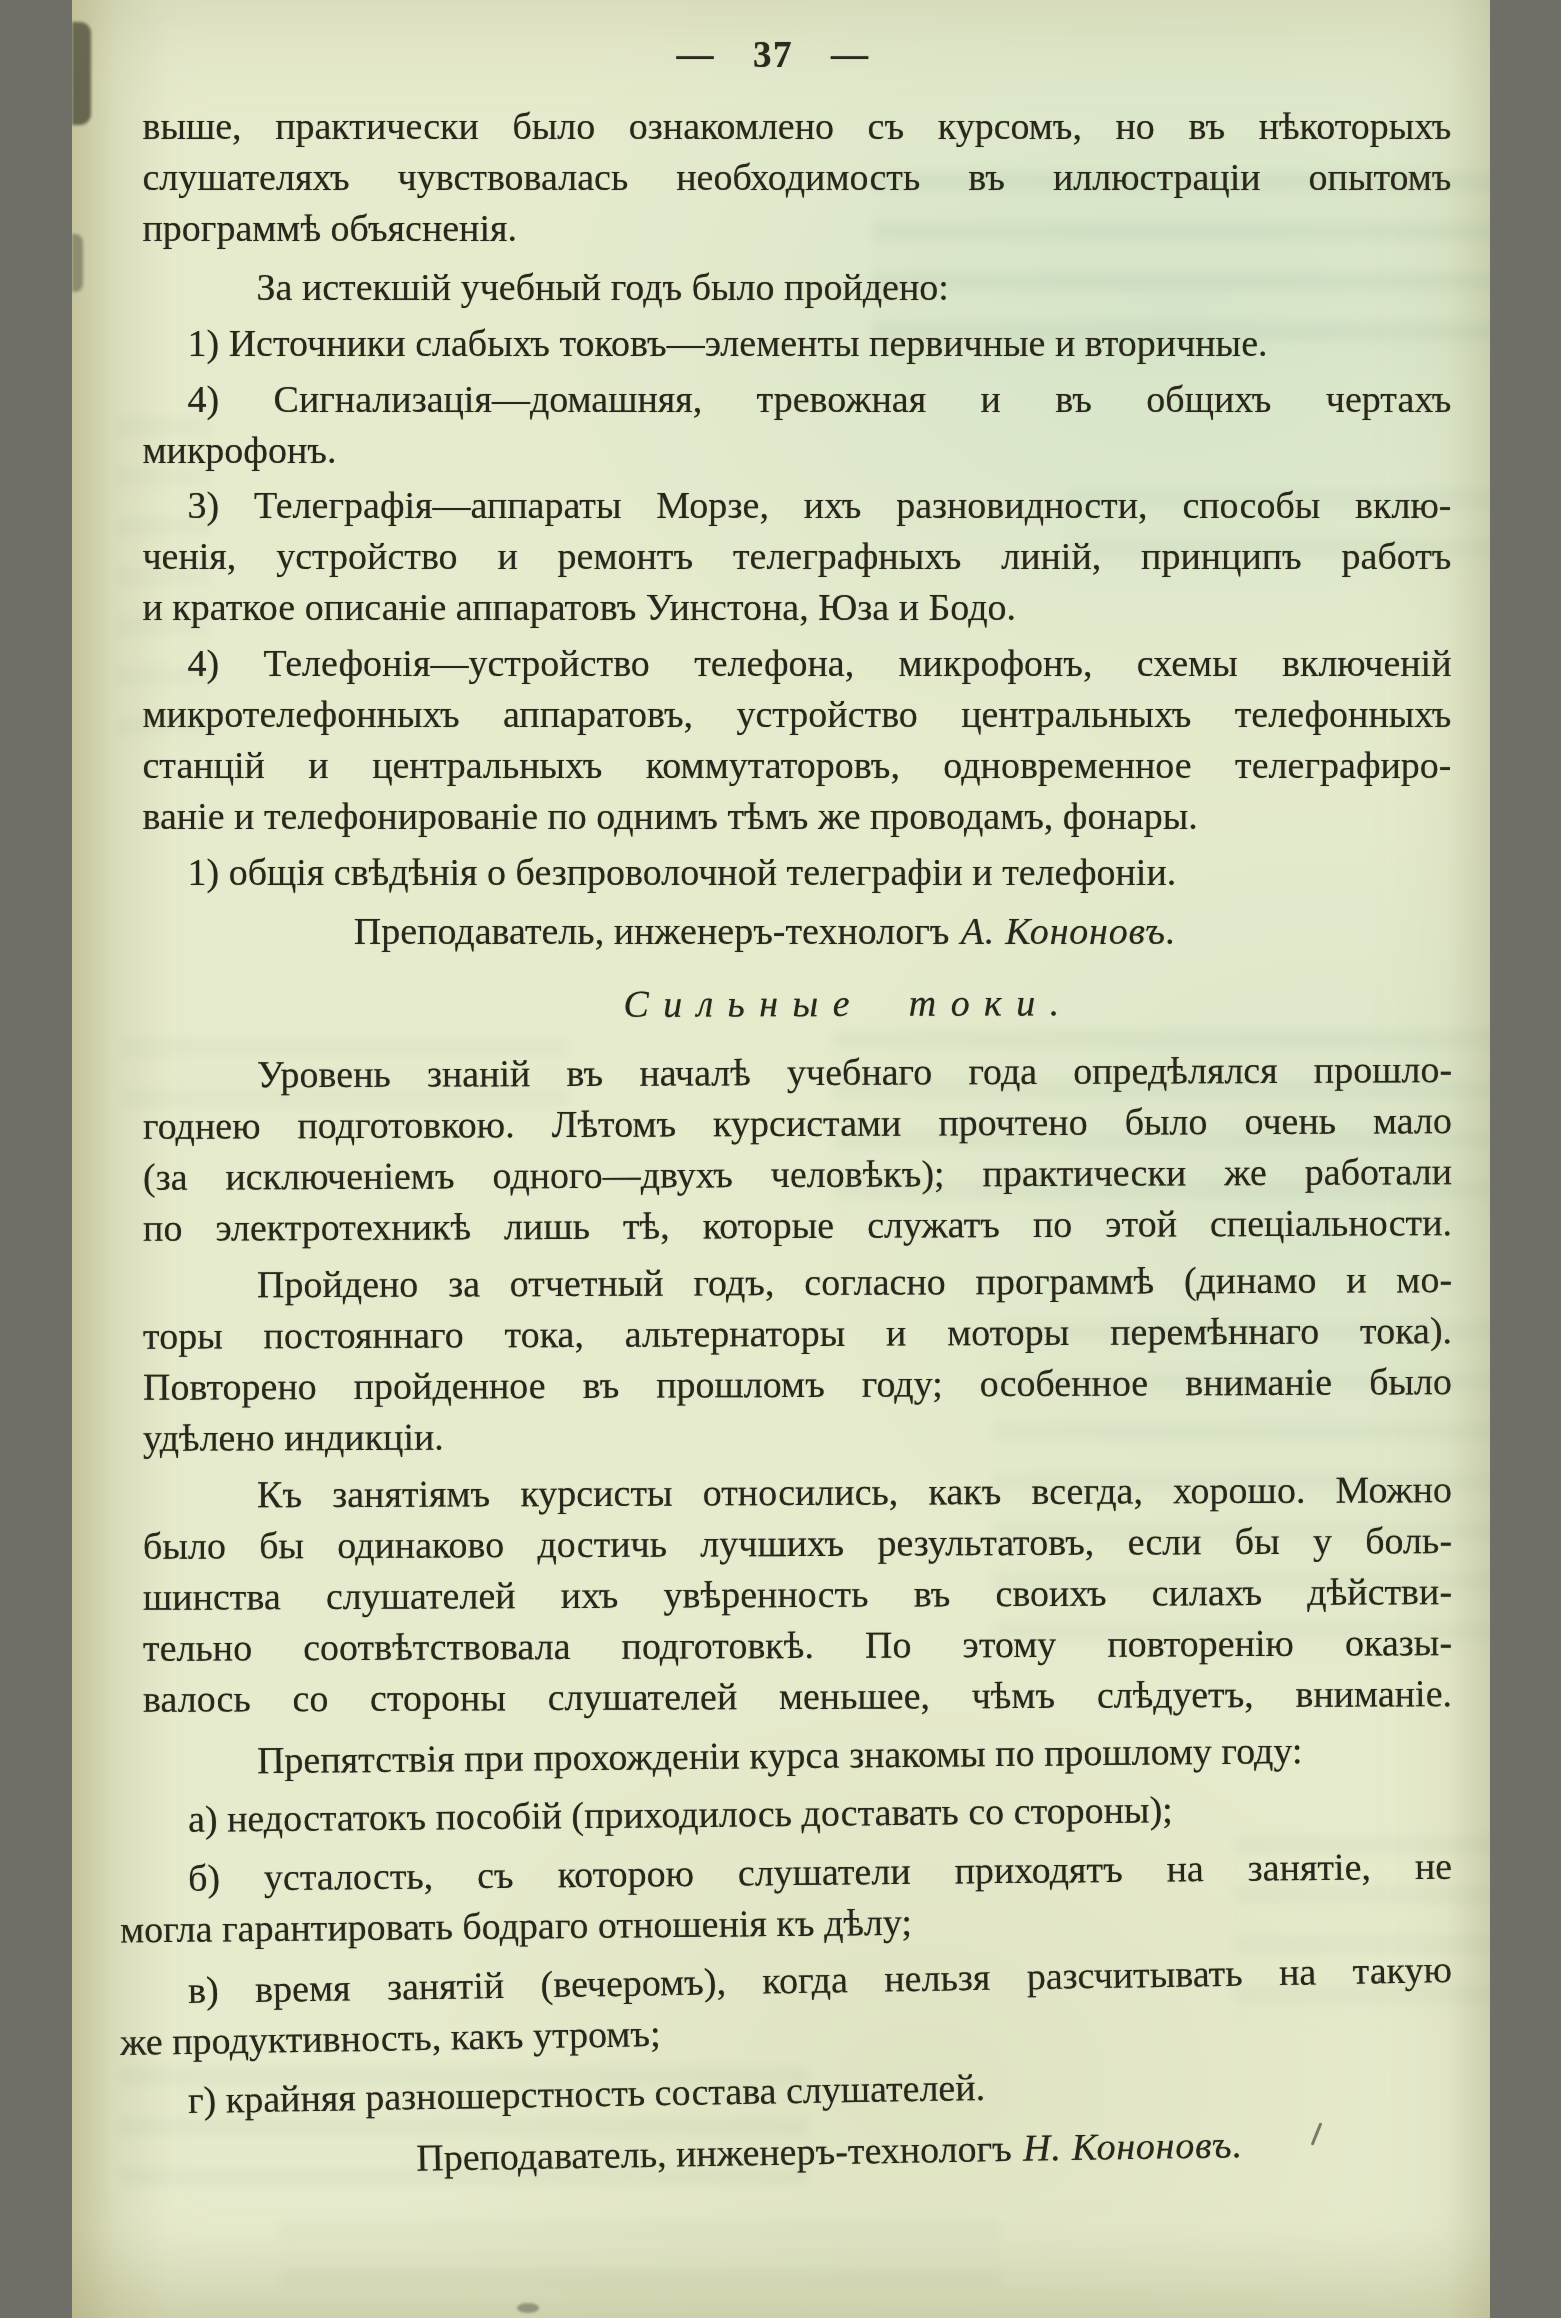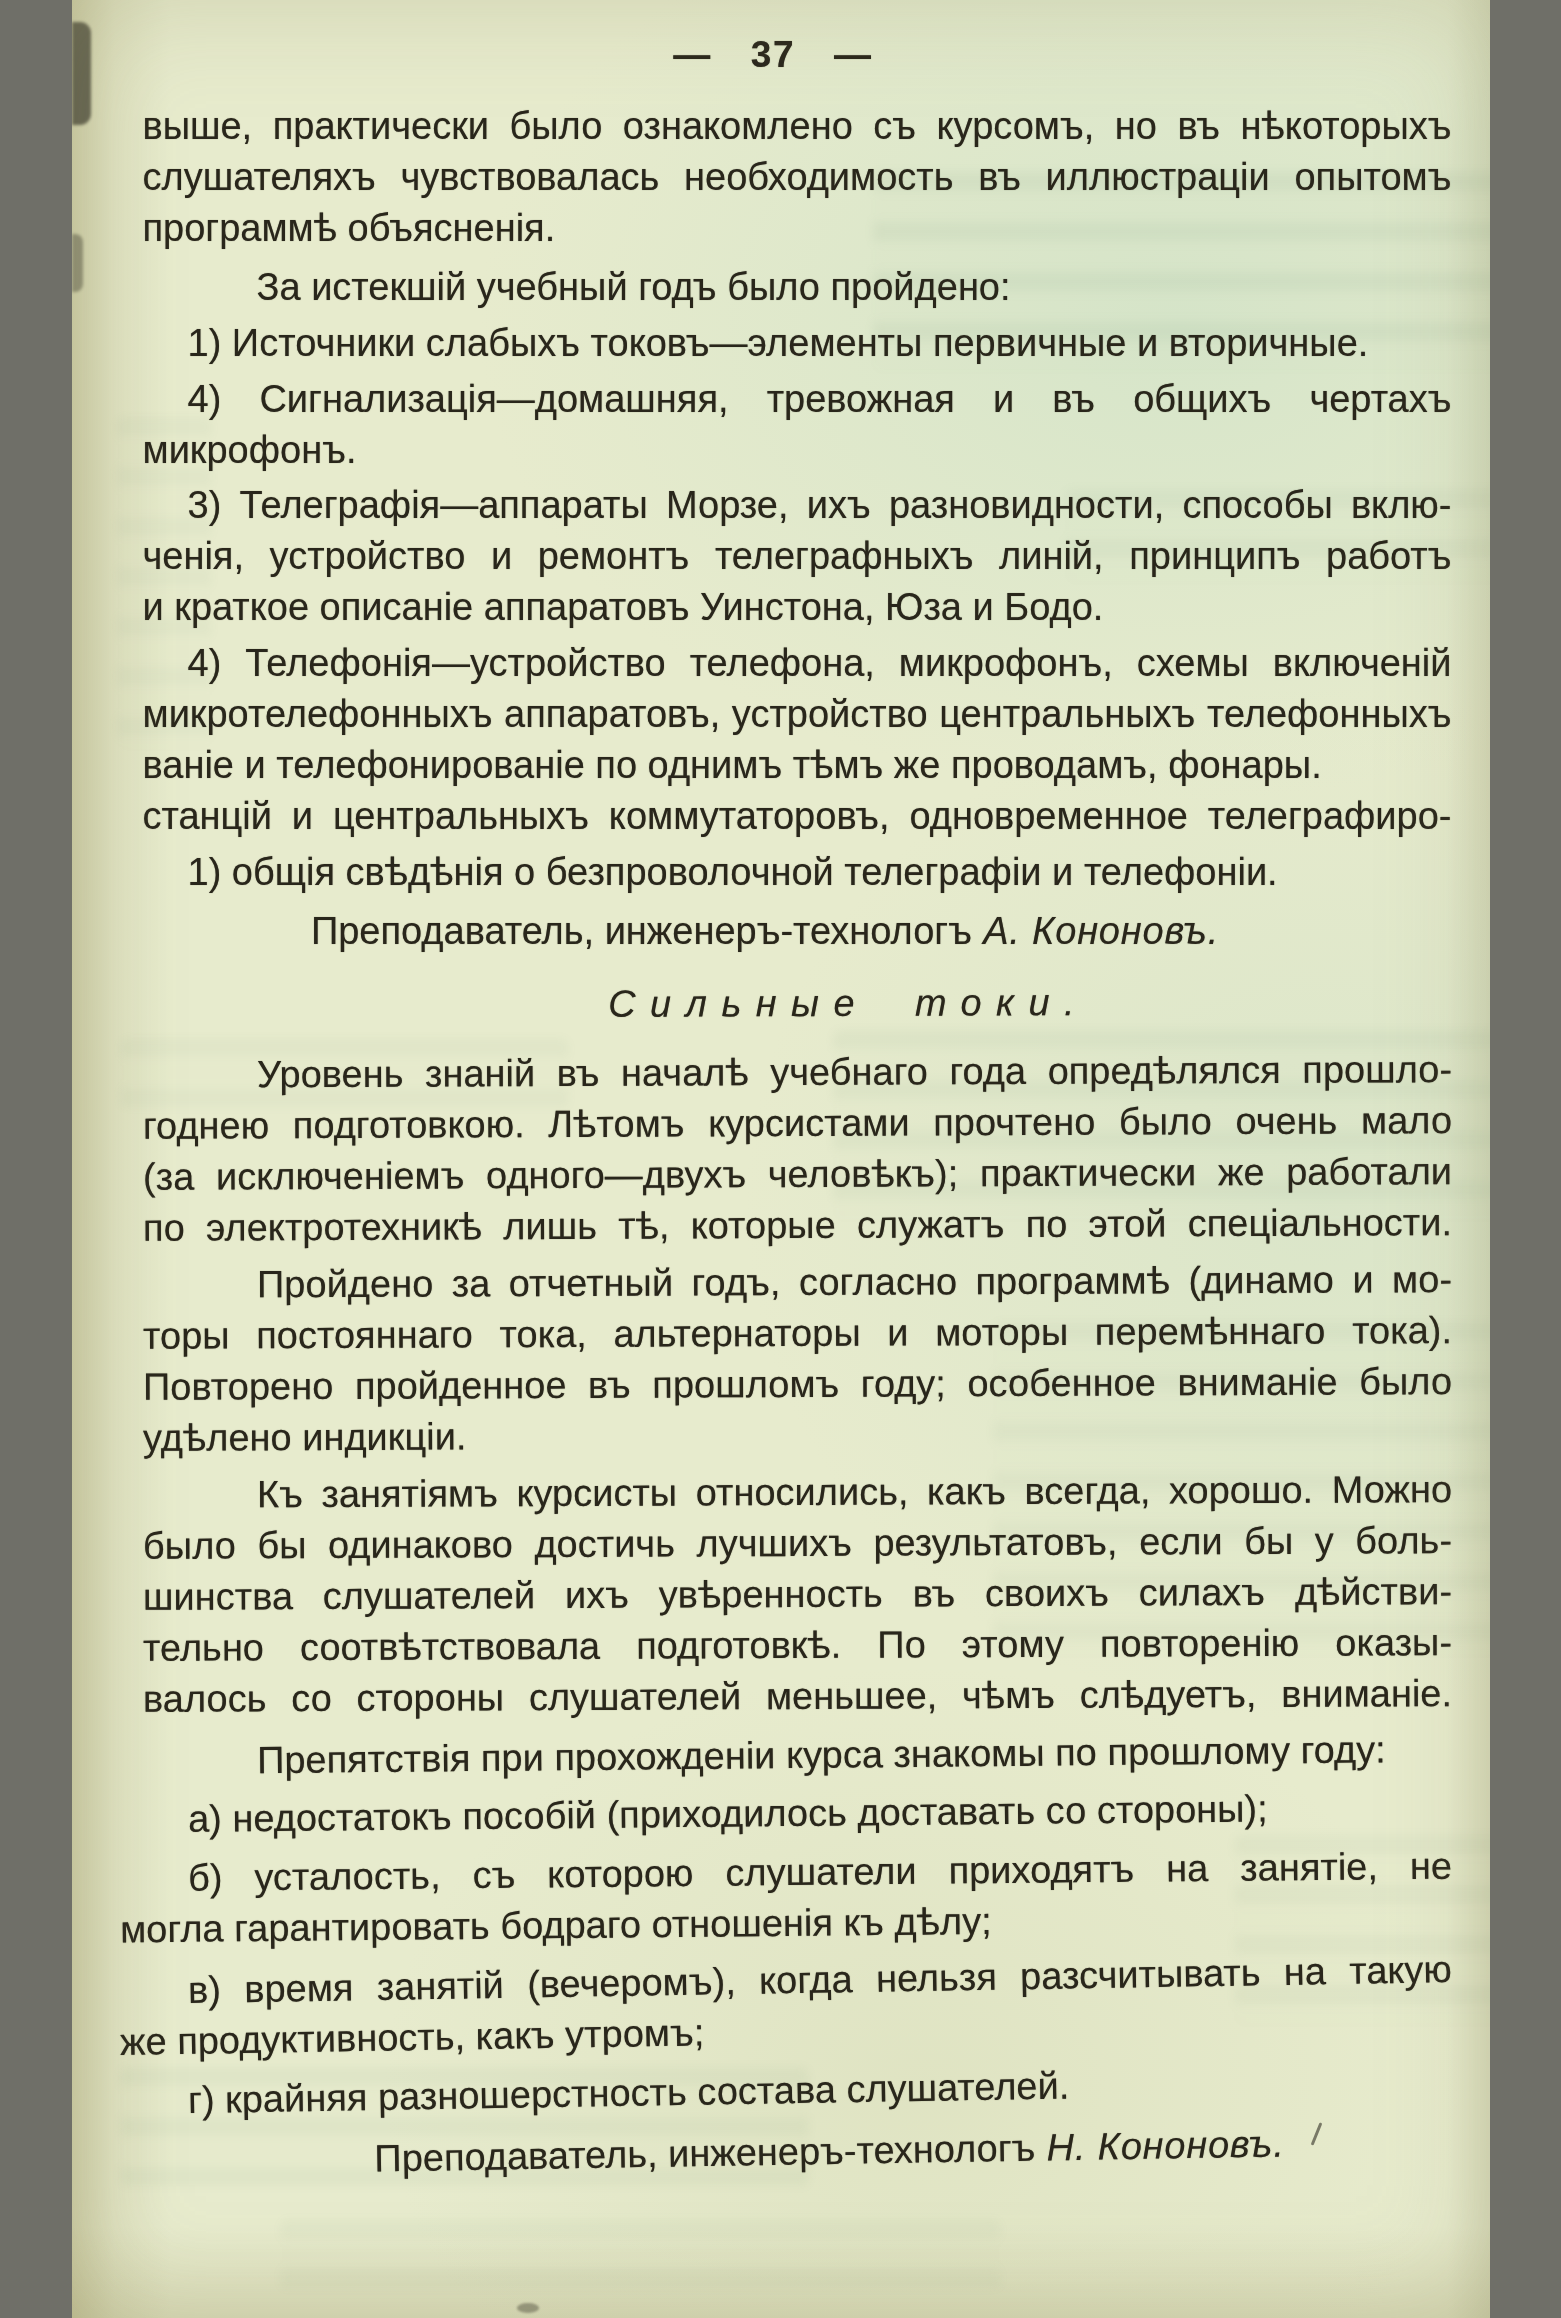--- a/index.html
+++ b/index.html
@@ -1,21 +1,21 @@
 <!DOCTYPE html>
 <html style="font-size:13px"><head>
 <meta charset="utf-8">
 <style>
   html,body{margin:0;padding:0;background:#6f6f68;}
   .page{
     position:relative;
     width:1418px;height:2319px;
     margin:0 auto;
     overflow:hidden;
-    font-family:Liberation Sans, sans-serif;
+    font-family:Liberation Serif, serif;
     color:#29261b;
     background:
       radial-gradient(1001px 681px at 78% 14%, rgba(200,224,198,0.55), transparent 70%),
       radial-gradient(801px 721px at 88% 52%, rgba(198,220,194,0.38), transparent 72%),
       radial-gradient(721px 561px at 60% 90%, rgba(205,210,170,0.30), transparent 75%),
       linear-gradient(90deg, rgba(150,142,84,0.30) 0, rgba(150,142,84,0.10) 3%, rgba(150,142,84,0) 7%),
       linear-gradient(270deg, rgba(150,150,108,0.18) 0, rgba(150,150,108,0) 3%),
       linear-gradient(0deg, rgba(165,160,106,0.20) 0, rgba(165,160,106,0) 4%),
       #e7ebcd;
   }
@@ -92,22 +92,22 @@
     <div class="ln l">программѣ объясненія.</div>
     <div class="ln l ip m10">За истекшій учебный годъ было пройдено:</div>
     <div class="ln l il m6">1) Источники слабыхъ токовъ—элементы первичные и вторичные.</div>
     <div class="ln j il m6">4) Сигнализація—домашняя, тревожная и въ общихъ чертахъ</div>
     <div class="ln l">микрофонъ.</div>
     <div class="ln j il m6">3) Телеграфія—аппараты Морзе, ихъ разновидности, способы вклю-</div>
     <div class="ln j">ченія, устройство и ремонтъ телеграфныхъ линій, принципъ работъ</div>
     <div class="ln l">и краткое описаніе аппаратовъ Уинстона, Юза и Бодо.</div>
     <div class="ln j il m6">4) Телефонія—устройство телефона, микрофонъ, схемы включеній</div>
     <div class="ln j">микротелефонныхъ аппаратовъ, устройство центральныхъ телефонныхъ</div>
+    <div class="ln j">станцій и центральныхъ коммутаторовъ, одновременное телеграфиро-</div>
     <div class="ln l">ваніе и телефонированіе по однимъ тѣмъ же проводамъ, фонары.</div>
-    <div class="ln j">станцій и центральныхъ коммутаторовъ, одновременное телеграфиро-</div>
     <div class="ln l il m6">1) общія свѣдѣнія о безпроволочной телеграфіи и телефоніи.</div>
 
     <div class="sig sig1">
       <span>Преподаватель, инженеръ-технологъ</span><span class="name">А. Кононовъ.</span>
     </div>
 
     <div class="heading">Сильные токи.</div>
 
     <div class="ln j ip t1">Уровень знаній въ началѣ учебнаго года опредѣлялся прошло-</div>
     <div class="ln j t1">годнею подготовкою. Лѣтомъ курсистами прочтено было очень мало</div>

